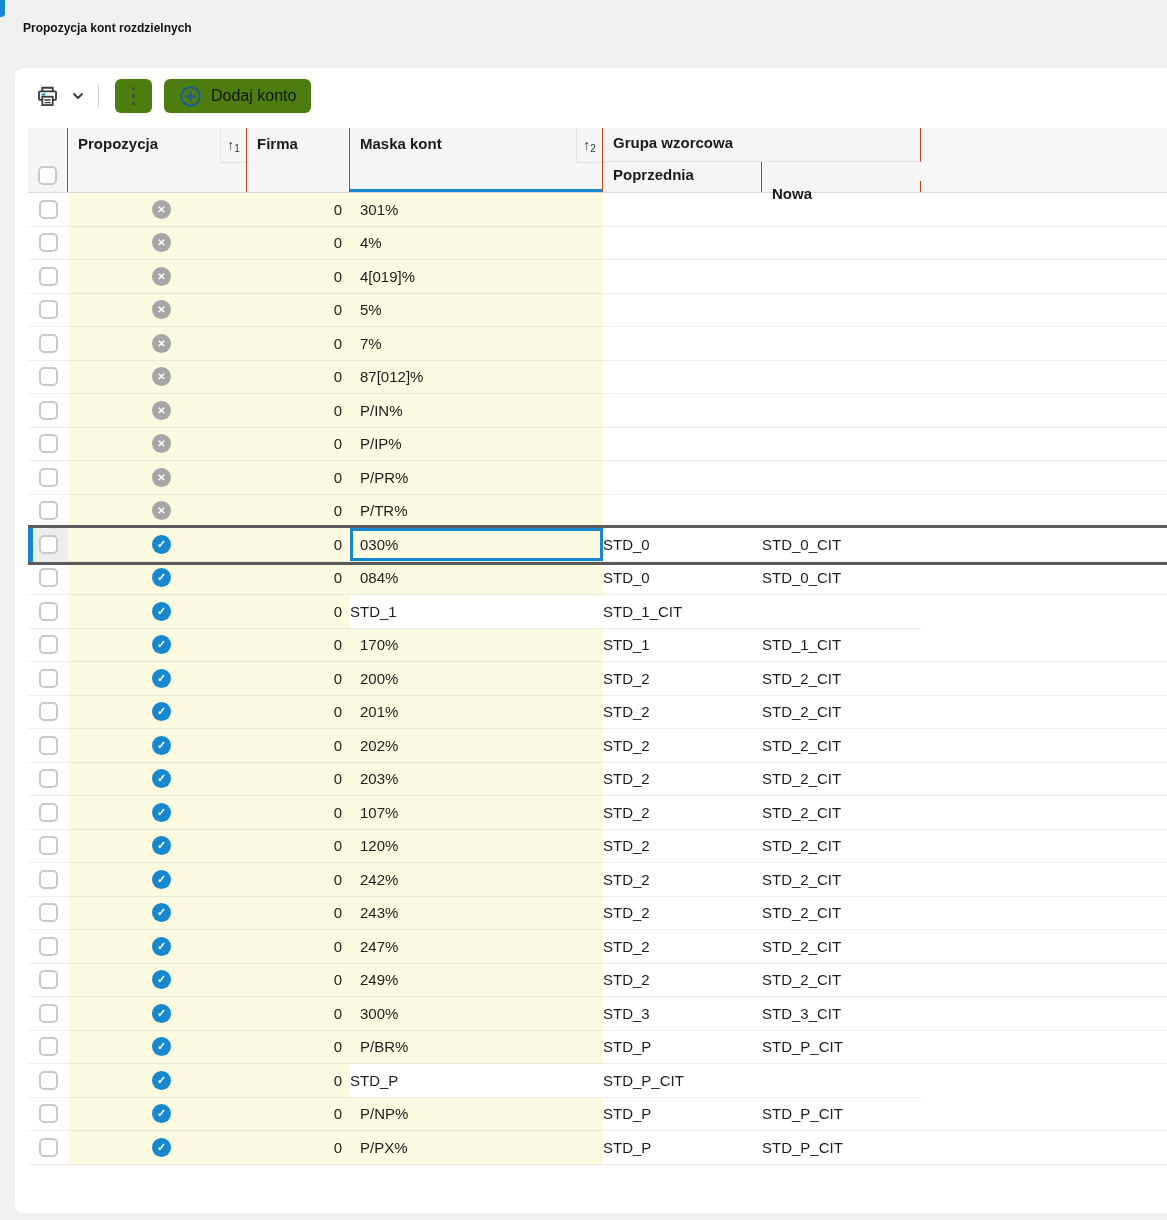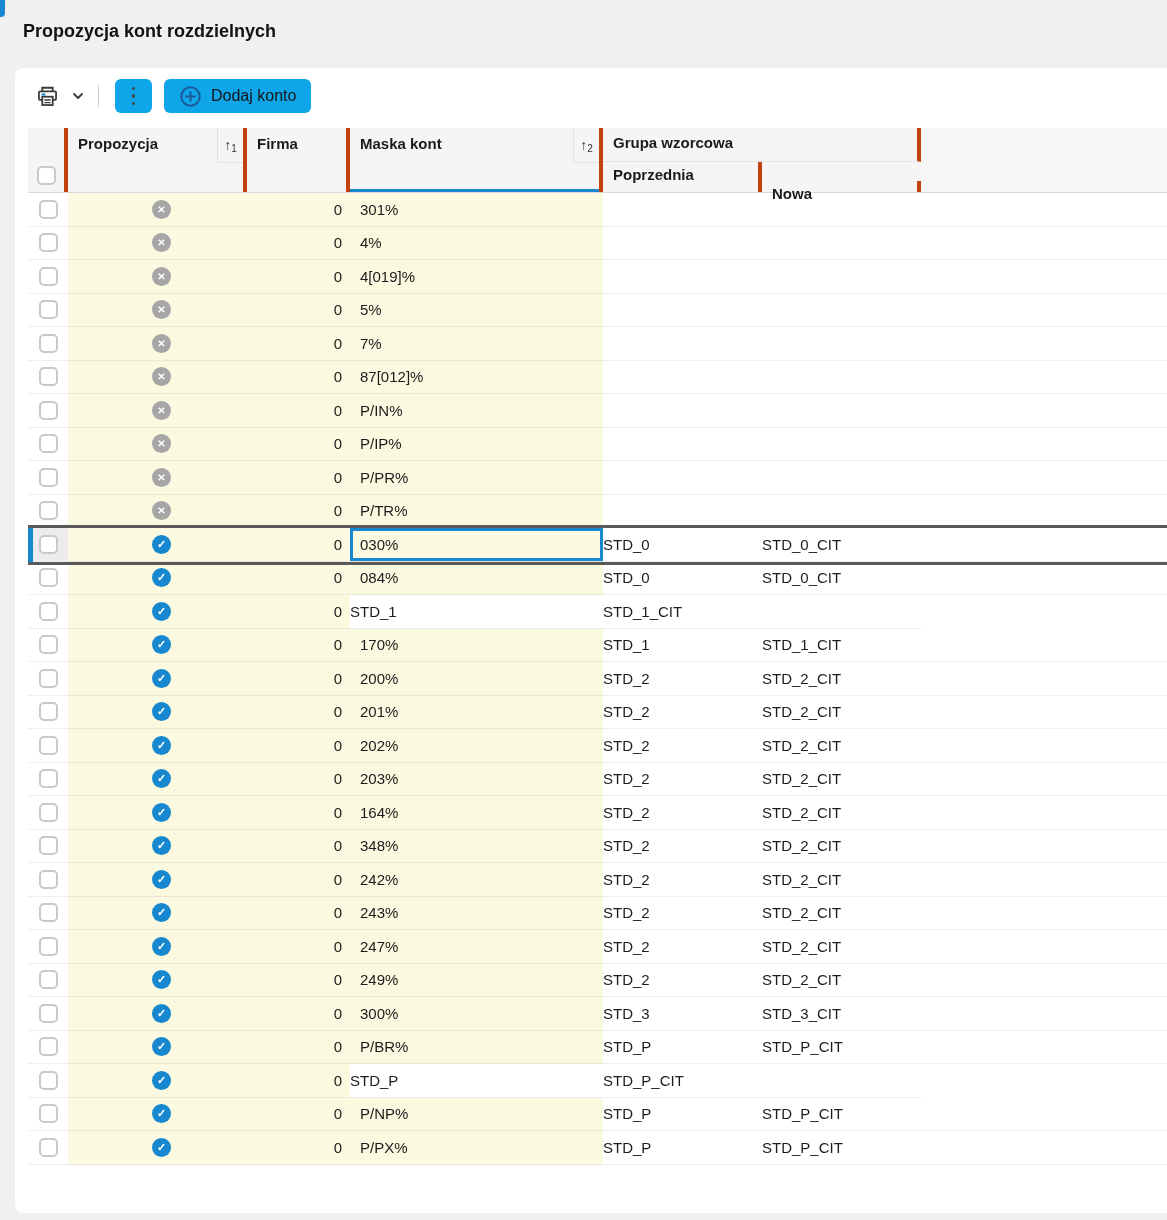--- a/index.html
+++ b/index.html
@@ -10,38 +10,38 @@
     color:#1b1b1b;
     overflow:hidden;
     position:relative;
   }
   .corner-artifact{
     position:absolute;left:0;top:0;width:5px;height:17px;
     background:#1787d0;border-radius:0 0 4px 0;
   }
   .page-title{
     position:absolute;left:23px;top:21px;
-    font-size:18px;font-weight:bold;color:#111;
+    font-size:12px;font-weight:bold;color:#111;
   }
   .panel{
     position:absolute;left:15px;top:68px;right:0;bottom:7px;
     background:#ffffff;border-radius:8px 0 0 8px;overflow:hidden;
   }
   
   .toolbar{
     margin:10px 0 0 18px;height:36px;
     display:flex;align-items:center;
   }
   .icon-btn{
     background:transparent;border:none;padding:2px;cursor:pointer;
     display:flex;align-items:center;justify-content:center;
   }
   .tb-divider{width:1px;height:22px;background:#cfcfcf;margin:0 8px 0 10px;}
   .gray-btn{
-    background:#0ea5e9;border:none;border-radius:6px;height:34px;
+    background:#4d7c0f;border:none;border-radius:6px;height:34px;
     display:flex;align-items:center;justify-content:center;cursor:pointer;
   }
   .kebab-btn{width:37px;margin-left:8px;}
   .kebab{display:flex;flex-direction:column;gap:4px;}
   .kebab i{width:3.5px;height:3.5px;border-radius:50%;background:#474747;}
   .add-btn{margin-left:12px;padding:0 15px;gap:9px;font-size:16px;color:#141414;}
   
   .table{
     margin:14px 0 0 13px;
   }
@@ -49,21 +49,21 @@
     display:grid;
     grid-template-columns:40px 179px 103px 253px 159px 159px minmax(0,1fr);
   }
   .thead{
     grid-template-rows:34px 30px;
     background:#f5f5f5;
     border-bottom:1px solid #d9d9d9;
   }
   .hc{
     position:relative;box-sizing:border-box;
-    border-right:4px solid #c2410c;
+    border-right:1px solid #c2410c;
     padding:7px 0 0 10px;
     font-size:15px;font-weight:600;color:#1b1b1b;
   }
   .hc.span2{grid-row:1/3;}
   .hc-check{grid-row:1/3;display:flex;align-items:flex-end;justify-content:center;padding:0 0 7px 0;}
   .hc-group{grid-column:5/7;grid-row:1;border-bottom:1px solid #e3e3e3;padding-top:6px;}
   .hc-sub{grid-row:2;padding-top:4px;}
   .hc-filler{grid-column:7;grid-row:1/3;border-right:none;background:#f7f7f7;}
   .hc-maska{box-shadow:inset 0 -3px 0 0 #1787d0;}
   .sortbox{
@@ -438,35 +438,35 @@
 
   </div>
         <div class="grid row">
     <div class="cell c-check">
       <div class="cbx"></div>
     </div>
     <div class="cell yellow c-prop">
       <div class="status-icon icon-check">✓</div>
     </div>
     <div class="cell yellow c-firma">0</div>
-    <div class="cell yellow c-maska">164%</div>
-    <div class="cell c-poprz">STD_2</div>
-    <div class="cell c-nowa">STD_2_CIT</div>
-    <div class="cell c-fill"></div>
-
-  </div>
-        <div class="grid row">
-    <div class="cell c-check">
-      <div class="cbx"></div>
-    </div>
-    <div class="cell yellow c-prop">
-      <div class="status-icon icon-check">✓</div>
-    </div>
-    <div class="cell yellow c-firma">0</div>
-    <div class="cell yellow c-maska">348%</div>
+    <div class="cell yellow c-maska">107%</div>
+    <div class="cell c-poprz">STD_2</div>
+    <div class="cell c-nowa">STD_2_CIT</div>
+    <div class="cell c-fill"></div>
+
+  </div>
+        <div class="grid row">
+    <div class="cell c-check">
+      <div class="cbx"></div>
+    </div>
+    <div class="cell yellow c-prop">
+      <div class="status-icon icon-check">✓</div>
+    </div>
+    <div class="cell yellow c-firma">0</div>
+    <div class="cell yellow c-maska">120%</div>
     <div class="cell c-poprz">STD_2</div>
     <div class="cell c-nowa">STD_2_CIT</div>
     <div class="cell c-fill"></div>
 
   </div>
         <div class="grid row">
     <div class="cell c-check">
       <div class="cbx"></div>
     </div>
     <div class="cell yellow c-prop">

